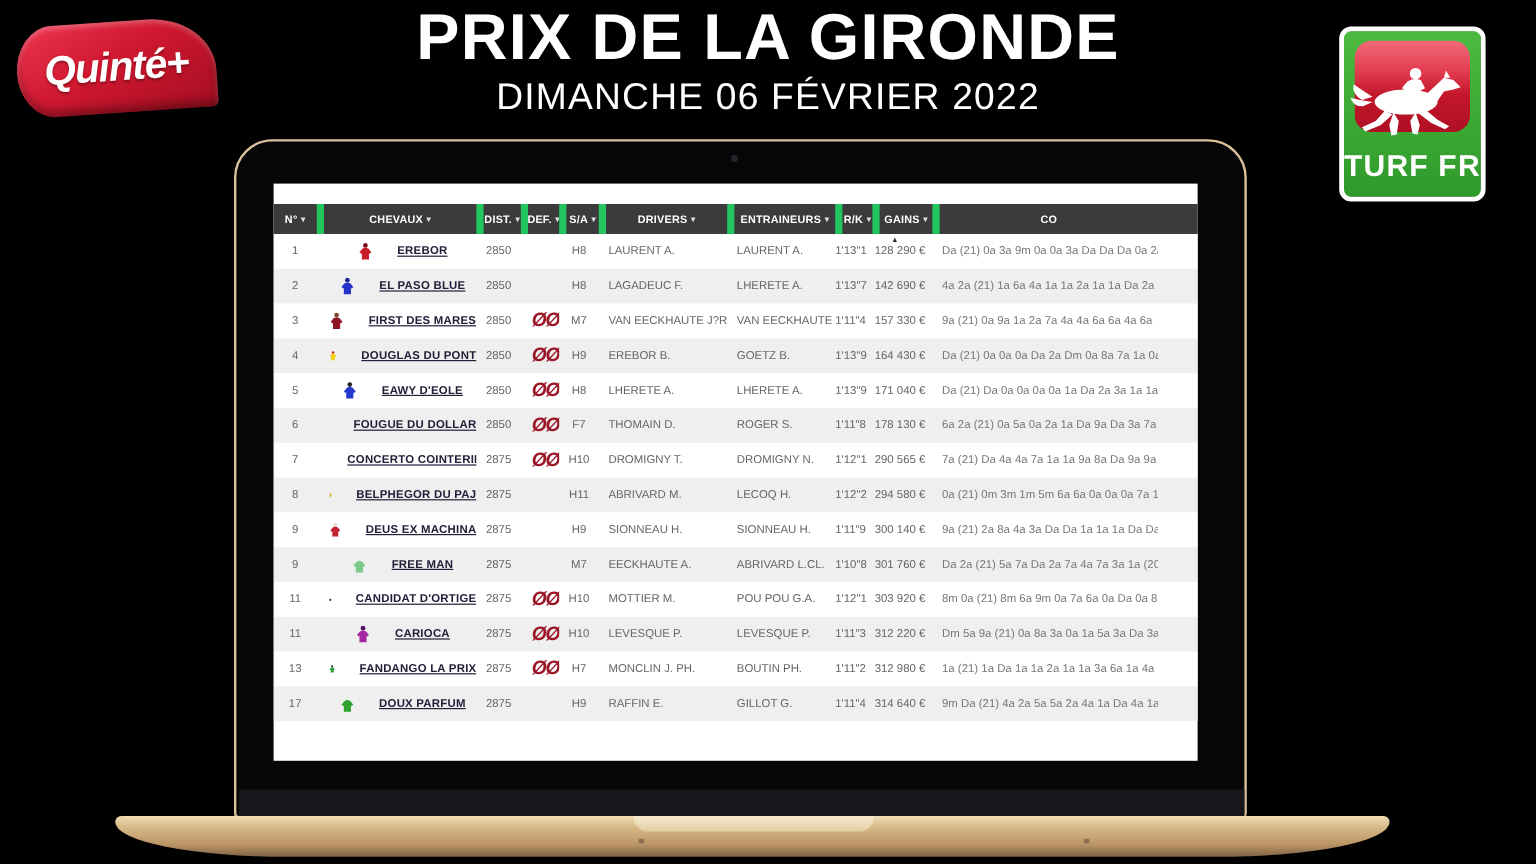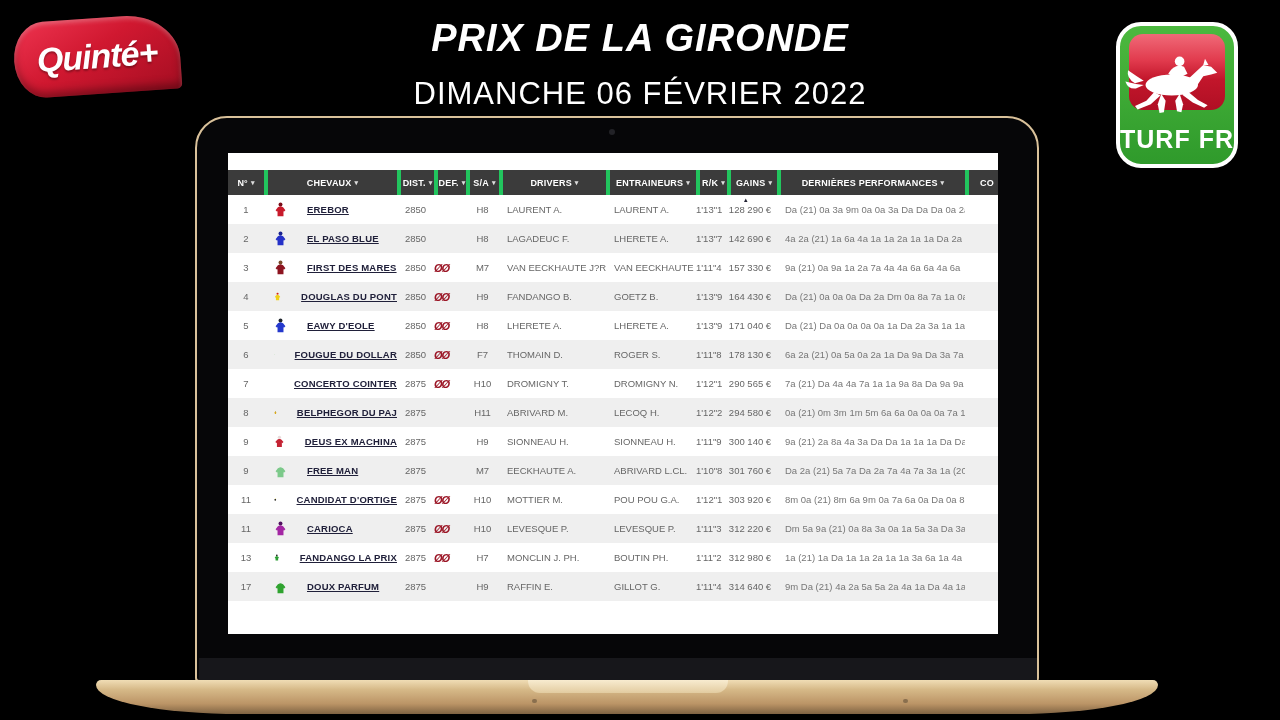--- a/index.html
+++ b/index.html
@@ -2,37 +2,37 @@
 <html><head>
 <meta charset="utf-8">
 <style>
   html,body{margin:0;padding:0;}
   body{
     width:1280px;height:720px;background:#000;overflow:hidden;position:relative;
     font-family:"Liberation Sans",sans-serif;
   }
   
   .banner{position:absolute;left:220px;right:220px;top:2px;text-align:center;color:#fff;}
-  .banner .title{font-size:38px;font-weight:800;letter-spacing:1px;margin:16px;line-height:1.1;font-style:italic;}
-  .banner .date{font-size:31px;font-weight:300;letter-spacing:1px;margin-top:13px;}
+  .banner .title{font-size:54px;font-weight:800;letter-spacing:1px;margin:0;line-height:1.1;}
+  .banner .date{font-size:31px;font-weight:300;letter-spacing:1px;margin-top:2px;}
   
   .quinte{
     position:absolute;left:14px;top:18px;width:166px;height:76px;
     background:linear-gradient(150deg,#ee3450 0%,#d01830 45%,#a50e22 100%);
     border-radius:50px 90px 8px 50px / 62px 74px 8px 62px;
     transform:rotate(-4deg);
     display:flex;align-items:center;justify-content:center;
     box-shadow:inset 0 3px 4px rgba(255,255,255,.25), inset 0 -5px 8px rgba(0,0,0,.35);
   }
   .quinte span{color:#fff;font-style:italic;font-weight:bold;font-size:34px;letter-spacing:-1px;text-shadow:0 2px 2px rgba(0,0,0,.3);}
   
   .turf{
     position:absolute;left:1116px;top:22px;width:122px;height:146px;
     background:linear-gradient(#4cb93f,#2f9a2b);
-    border:4px solid #fff;border-radius:25px;box-sizing:border-box;
+    border:4px solid #fff;border-radius:10px;box-sizing:border-box;
   }
   .turf .panel{
     position:absolute;left:9px;top:8px;width:96px;height:76px;
     background:linear-gradient(#f06a78 0%,#e13a4d 35%,#c2162b 60%,#b00f24 100%);
     border-radius:14px;
   }
   .turf .horse{position:absolute;left:4px;top:24px;}
   .turf .label{
     position:absolute;left:0;right:0;bottom:10px;text-align:center;
     color:#fff;font-weight:bold;font-size:25px;letter-spacing:1px;
@@ -53,31 +53,31 @@
     position:absolute;left:528px;top:680px;width:200px;height:13px;
     background:linear-gradient(#f8ecd0,#e2cba0);border-radius:0 0 12px 12px;
   }
   .screw{position:absolute;top:699px;width:5px;height:4px;border-radius:2px;background:#8a6f4e;}
   .screw.s1{left:532px}.screw.s2{left:903px}
   
   .screen{position:absolute;left:228px;top:153px;width:770px;height:481px;background:#fff;overflow:hidden;}
   .racetable{position:relative;margin-top:17px;width:777px;}
   .grid{display:grid;grid-template-columns:36px 133px 37px 32px 33px 107px 90px 31px 50px 188px 40px;}
   .thead{height:25px;background:#3b3b3b;}
-  .th{color:#fff;font-size:9px;font-weight:bold;display:flex;align-items:center;justify-content:center;border-left:4px solid #22c55e;letter-spacing:.2px;white-space:nowrap;overflow:hidden;}
+  .th{color:#fff;font-size:9px;font-weight:bold;display:flex;align-items:center;justify-content:center;border-left:6px solid #22c55e;letter-spacing:.2px;white-space:nowrap;overflow:hidden;}
   .th:first-child{border-left:none;}
   .th .arr{font-size:7px;margin-left:3px;color:#ddd;}
   .row{height:29px;align-items:center;font-size:9.5px;color:#666;white-space:nowrap;}
   .row.odd{background:#fff;}
   .row.even{background:#efefef;}
   .c{overflow:hidden;}
   .c.center{text-align:center;}
-  .cell-horse{display:flex;align-items:center;gap:20px;padding-left:10px;}
+  .cell-horse{display:flex;align-items:center;gap:20px;padding-left:10px;justify-content:center;}
   .horse-name{font-weight:bold;color:#20203a;text-decoration:underline;font-size:9.5px;letter-spacing:.2px;cursor:pointer;}
-  .cell-def{text-align:left;color:#9b1626;font-weight:bold;font-style:italic;font-size:11px;letter-spacing:-1px;}
+  .cell-def{text-align:right;color:#9b1626;font-weight:bold;font-style:italic;font-size:16px;letter-spacing:-1px;}
   .cell-driver,.cell-trainer{padding-left:8px;}
   .cell-gains{text-align:center;padding-right:4px;}
   .cell-perfs{padding-left:8px;color:#777;}
   .sort-ind{position:absolute;left:516px;top:26px;font-size:7px;color:#223;}
 </style>
 </head>
 <body>
 
 <div class="quinte">
   <span>Quinté+</span>
@@ -149,24 +149,20 @@
         </div>
         <div class="th">
           <span>R/K</span>
           <span class="arr">▾</span>
         </div>
         <div class="th">
           <span>GAINS</span>
           <span class="arr">▾</span>
         </div>
         <div class="th">
-          <span>DERNIÈRES PERFORMANCES</span>
-          <span class="arr">▾</span>
-        </div>
-        <div class="th">
           <span>CO</span>
         </div>
       </div>
     <div>
   <div class="grid row odd">
     <div class="c center">1</div>
     <div class="c cell-horse">
       <svg width="13" height="15" viewBox="0 0 14 16">
         <circle cx="7" cy="2.6" r="2.1" fill="#7a0c18"></circle>
         <path d="M4.2,5.6 L6,4.8 Q7,4.4 8,4.8 L9.8,5.6 L12.3,8.8 L10.6,10.3 L10.2,9 L10.2,15.2 L3.8,15.2 L3.8,9 L3.4,10.3 L1.7,8.8 Z" fill="#c81a2b"></path>
@@ -229,21 +225,21 @@
     <div class="c cell-horse">
       <svg width="13" height="15" viewBox="0 0 14 16">
         <circle cx="7" cy="2.6" r="2.1" fill="#d42414"></circle>
         <path d="M4.2,5.6 L6,4.8 Q7,4.4 8,4.8 L9.8,5.6 L12.3,8.8 L10.6,10.3 L10.2,9 L10.2,15.2 L3.8,15.2 L3.8,9 L3.4,10.3 L1.7,8.8 Z" fill="#f0d018"></path>
       </svg>
       <span class="horse-name">DOUGLAS DU PONT</span>
     </div>
     <div class="c center">2850</div>
     <div class="c cell-def">ØØ</div>
     <div class="c center">H9</div>
-    <div class="c cell-driver">FANDANGO B.</div>
+    <div class="c cell-driver">EREBOR B.</div>
     <div class="c cell-trainer">GOETZ B.</div>
     <div class="c">1'13"9</div>
     <div class="c cell-gains">164 430 €</div>
     <div class="c cell-perfs">Da (21) 0a 0a 0a Da 2a Dm 0a 8a 7a 1a 0a</div>
     <div class="c"></div>
   </div>
 
   <div class="grid row odd">
     <div class="c center">5</div>
     <div class="c cell-horse">

